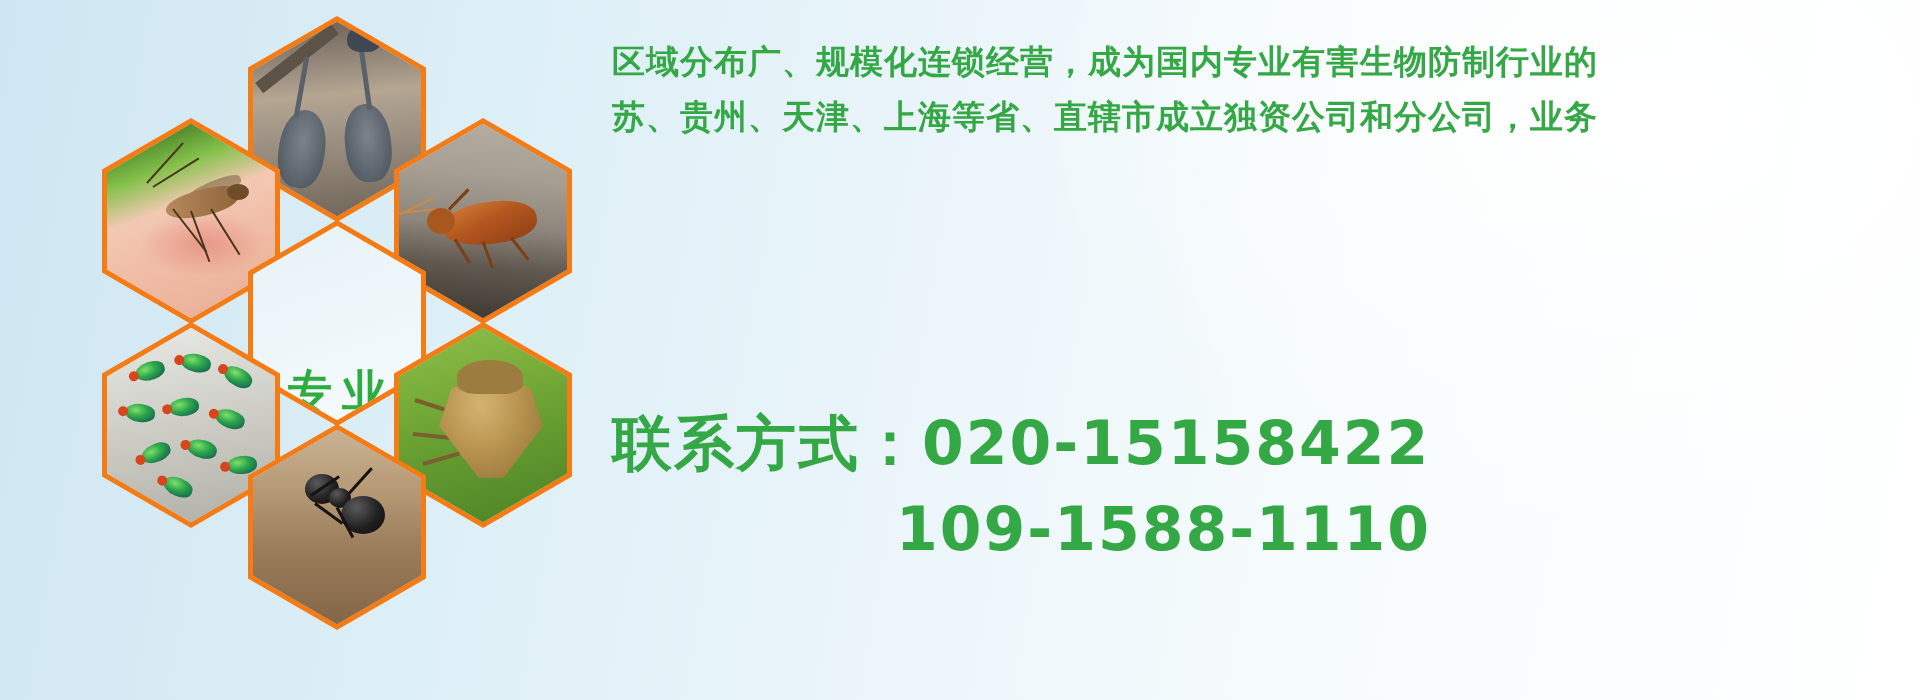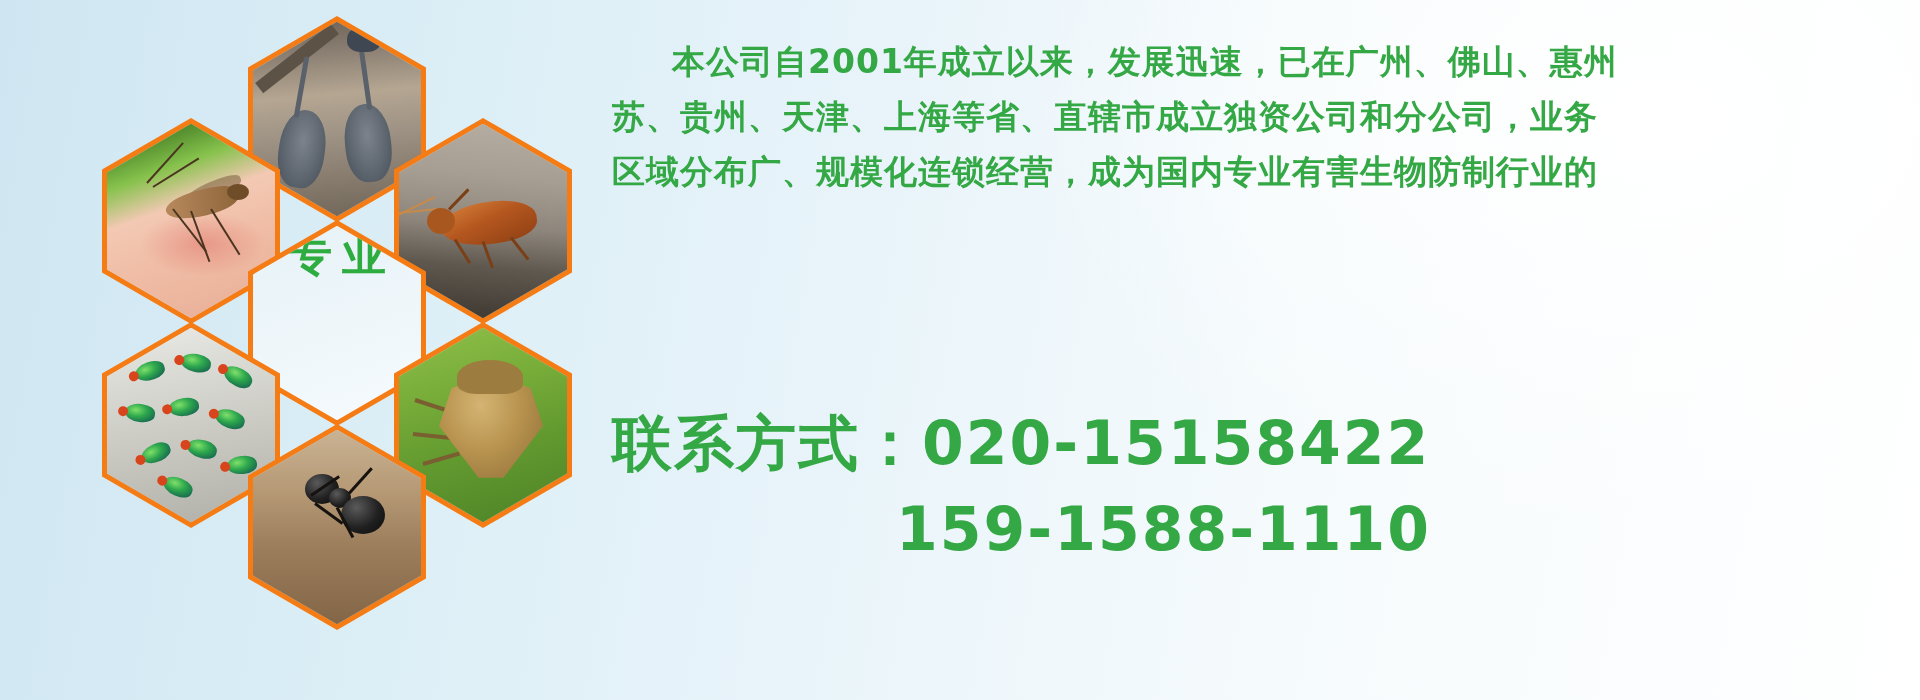--- a/index.html
+++ b/index.html
@@ -153,21 +153,21 @@
     clip-path: polygon(50% 0%, 88% 14%, 100% 50%, 62% 100%, 38% 100%, 0% 50%, 12% 14%);
   }
   .ph-bug .bleg { position:absolute; width:38px; height:4px; background:#7a6030; transform-origin:left center; }
 
   
   .hex-text .hex-inner {
     background: linear-gradient(160deg, #e6f2f7 0%, #eef6fa 50%, #f6fbfd 100%);
     display: flex;
     flex-direction: column;
     align-items: center;
-    justify-content: space-between;
+    justify-content: flex-end;
   }
   .hex-text .line {
     color: #2eac3f;
     font-size: 44px;
     font-weight: bold;
     letter-spacing: 10px;
     text-indent: 10px;
     line-height: 1.32;
     font-family: "DejaVu Sans", "Liberation Sans", sans-serif;
   }
@@ -305,24 +305,23 @@
           <div class="aleg" style="left:84px; top:76px; transform:rotate(62deg);"></div>
           <div class="aleg" style="left:96px; top:62px; transform:rotate(-48deg);"></div>
         </div>
       </div>
     </div>
 
   </div>
 
   <div id="copy">
     <div id="body-copy">
-      <p class="first">本公司自2001年成立以来，发展迅速，已在广州、佛山、惠州</p>
+      <p>区域分布广、规模化连锁经营，成为国内专业有害生物防制行业的</p>
       <p>苏、贵州、天津、上海等省、直辖市成立独资公司和分公司，业务</p>
-      <p>区域分布广、规模化连锁经营，成为国内专业有害生物防制行业的</p>
     </div>
   </div>
 
   <div id="contact">
     <div class="row">联系方式：020-15158422</div>
-    <div class="row second">159-1588-1110</div>
+    <div class="row second">109-1588-1110</div>
   </div>
 
 </div>
 
 </body></html>

